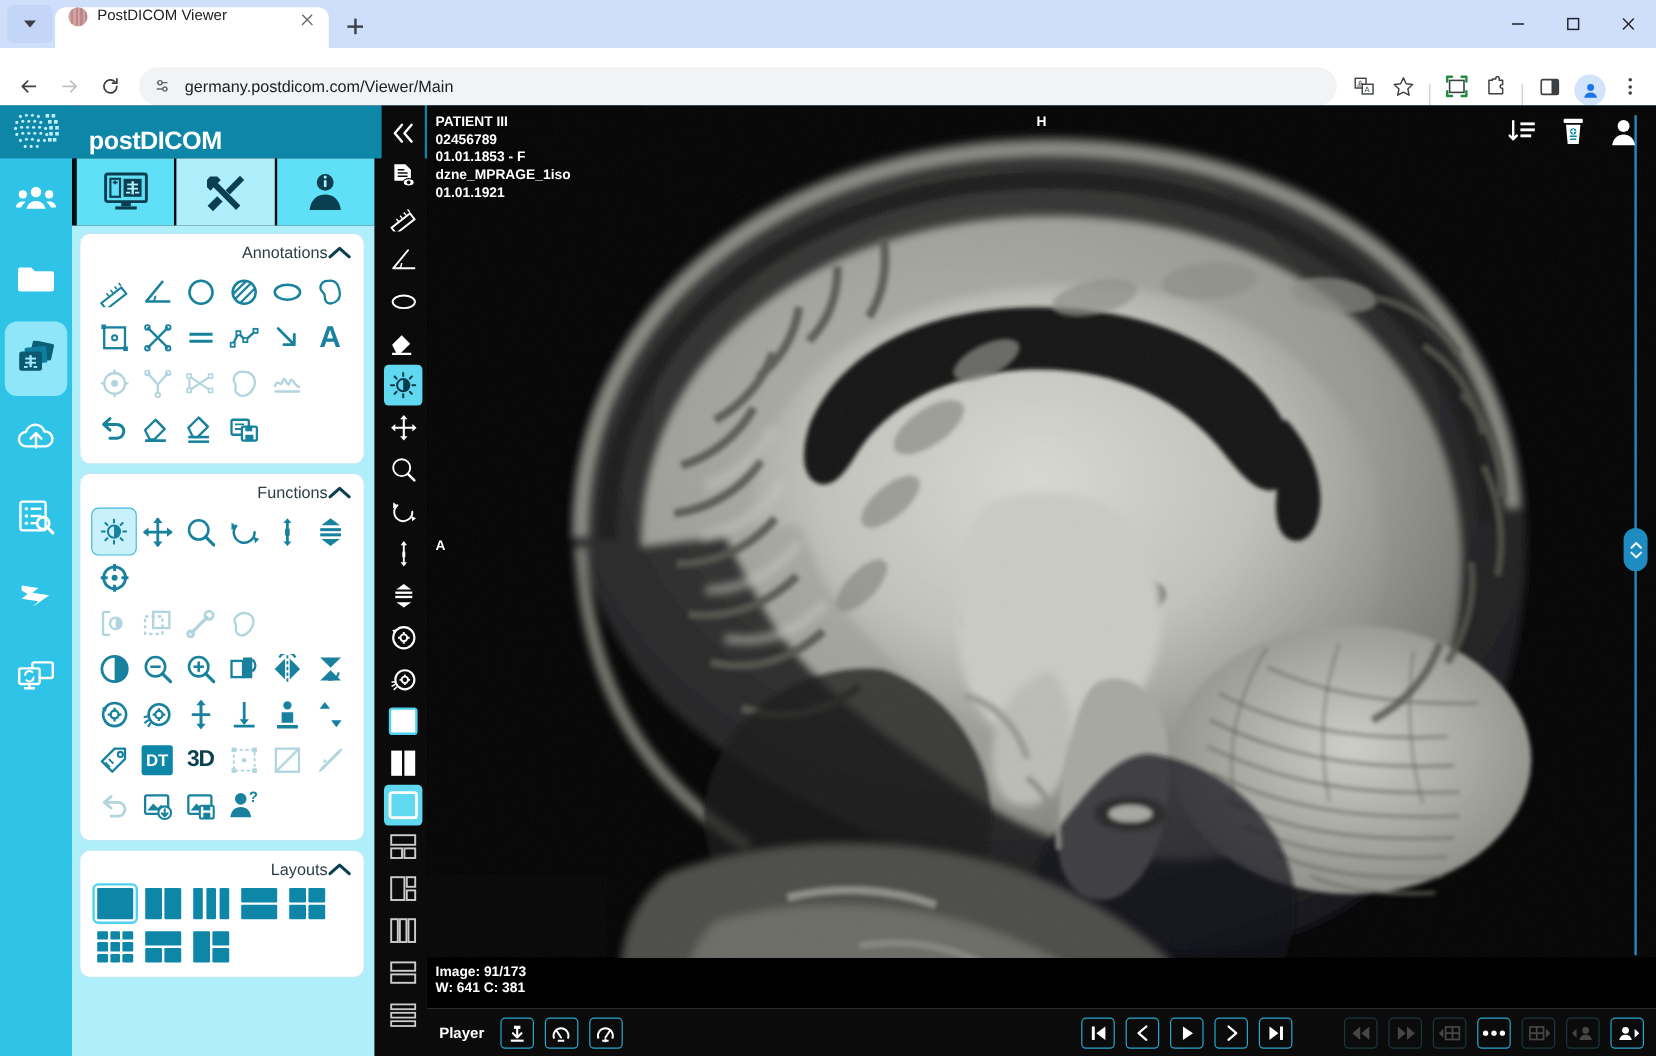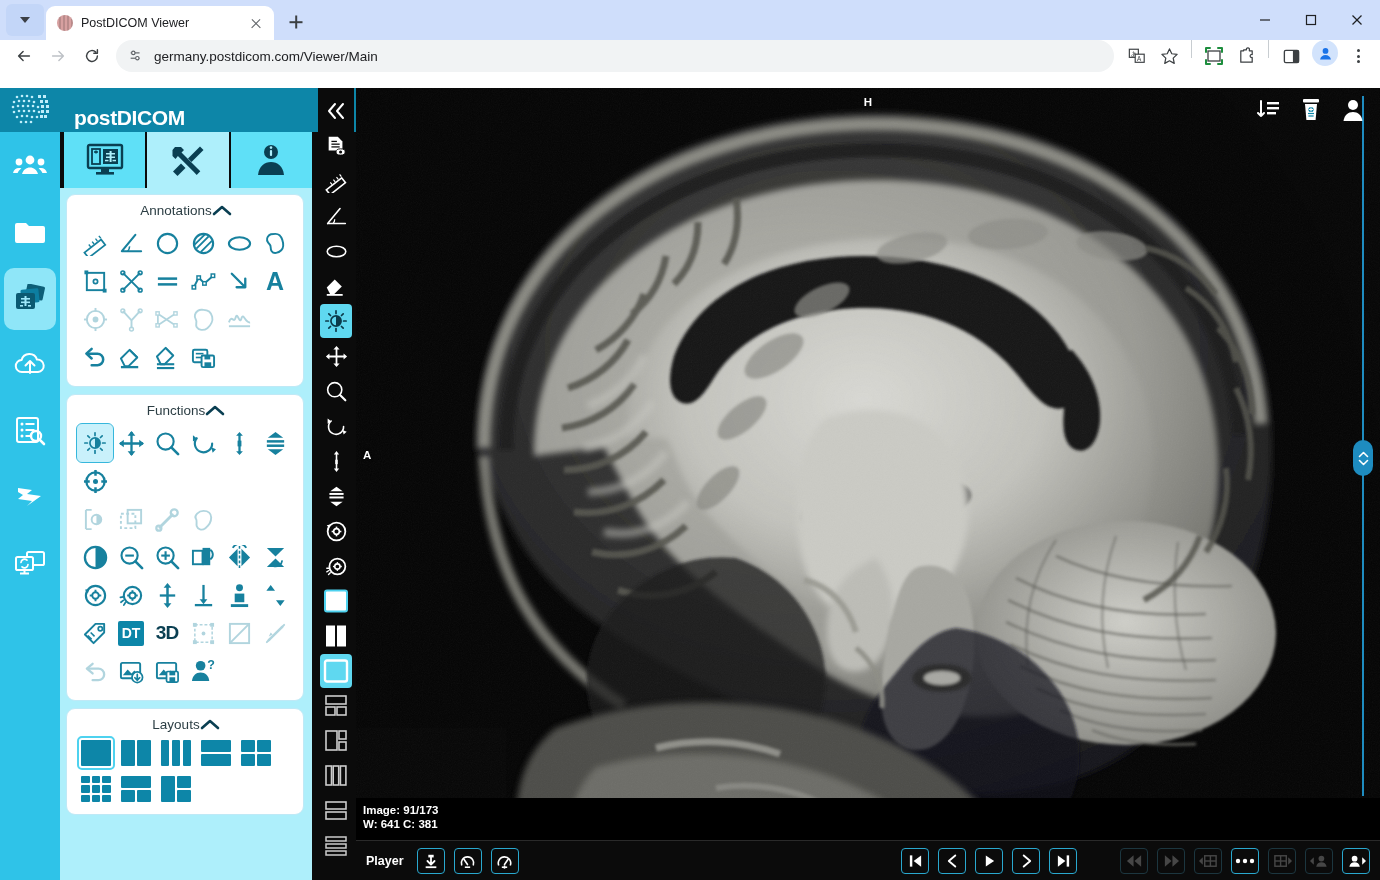--- a/index.html
+++ b/index.html
@@ -17,21 +17,21 @@
   }
   .tab-list-btn {
     width: 38px; height: 32px; margin: 0 2px 4px 6px;
     display: flex; align-items: center; justify-content: center;
     border-radius: 6px; background: #c3d6f8; cursor: pointer;
   }
   .chev-dn { width: 0; height: 0; border-left: 5px solid transparent;
     border-right: 5px solid transparent; border-top: 6px solid #3b3f45; }
   .btab {
     height: 34px; width: 228px; background: #fff;
-    border-radius: 9px 9px 0 0; display: flex; align-items: center;
+    border-radius: 9px 9px 0 0; display: flex; align-items: flex-start;
     padding: 0 8px 0 11px; gap: 8px; position: relative;
   }
   .btab-fav {
     width: 16px; height: 16px; border-radius: 50%;
     background:
       repeating-linear-gradient(90deg,#d7a0a0 0 2px,#b98a8a 2px 4px),
       #c49a9a;
     flex: none;
   }
   .btab-title {
@@ -50,21 +50,21 @@
     content: ""; position: absolute; background: #3c4043; left: 50%; top: 50%;
   }
   .newtab:before { width: 13px; height: 1.6px; transform: translate(-50%,-50%); }
   .newtab:after { width: 1.6px; height: 13px; transform: translate(-50%,-50%); }
   .wincontrols { margin-left: auto; display: flex; height: 40px; }
   .wc { width: 46px; height: 40px; display: flex; align-items: center; justify-content: center; cursor: pointer; }
   .wc svg { display: block; }
 
   .browser-toolbar {
     position: absolute; left: 0; top: 40px; width: 1380px; height: 48px;
-    background: #fff; display: flex; align-items: flex-start; padding: 0 8px; gap: 2px;
+    background: #fff; display: flex; align-items: flex-end; padding: 0 8px; gap: 2px;
   }
   .navbtn { width: 32px; height: 32px; display: flex; align-items: center; justify-content: center;
     border-radius: 50%; cursor: pointer; }
   .omnibox {
     flex: 1; height: 32px; background: #f1f3f4; border-radius: 16px;
     display: flex; align-items: center; padding: 0 12px; gap: 10px; margin: 0 6px;
     cursor: text;
   }
   .omni-url { font-size: 13.5px; color: #202124; white-space: nowrap; }
   .tb-icon { width: 30px; height: 32px; display: flex; align-items: center; justify-content: center; cursor: pointer; }
@@ -125,21 +125,21 @@
   .panel {
     position: absolute; left: 60px; top: 100px; width: 252px; height: 692px;
     background: #aeeffb; padding: 6px 0 0 6px; overflow: hidden;
   }
   .panel-inner { width: 238px; }
   .card {
     background: #fff; border: 1px solid #bfe9f6; border-radius: 9px;
     margin-bottom: 7px; padding: 6px 8px 10px 10px;
   }
   .card-head {
-    display: flex; align-items: center; justify-content: center;
+    display: flex; align-items: center; justify-content: flex-end;
     padding: 2px 2px 6px 2px;
   }
   .card-title { font-size: 13.5px; color: #2c3e44; }
   .chev-up { cursor: pointer; }
   .icon-grid { display: flex; flex-wrap: wrap; }
   .tool {
     width: 36px; height: 38px; display: flex; align-items: center; justify-content: center;
     cursor: pointer; border-radius: 5px; flex: none;
   }
   .tool.sel { background: #c9f1fb; outline: 1.5px solid #36b7dc; }
@@ -1417,20 +1417,25 @@
           <path d="M360 700c36-6 74 0 106 16" stroke="#8e8e88" stroke-width="6" fill="none"></path>
         </g>
 
         <path d="M0 0h180C90 90 40 200 26 330L0 360z" fill="#050505"></path>
         <path d="M1024 0H860c80 80 130 180 148 300l16 40z" fill="#050505" opacity="0.75"></path>
         <rect x="0" y="640" width="150" height="70" fill="#070707"></rect>
 
         <rect width="1024" height="710" filter="url(#grain)" opacity="0.35"></rect>
       </svg>
 
+      <div class="ov tl">PATIENT III
+02456789
+01.01.1853 - F
+dzne_MPRAGE_1iso
+01.01.1921</div>
       <div class="ov top">H</div>
       <div class="ov left">A</div>
       <div class="ov bl">Image: 91/173
 W: 641 C: 381</div>
 
       <div class="vscroll-track"></div>
       <div class="vscroll-thumb">
         <svg width="11" height="7" viewBox="0 0 11 7">
             <path d="M1.5 5.5L5.5 1.5l4 4" fill="none" stroke="#fff" stroke-width="1.6" stroke-linecap="round" stroke-linejoin="round"></path>
           </svg>

